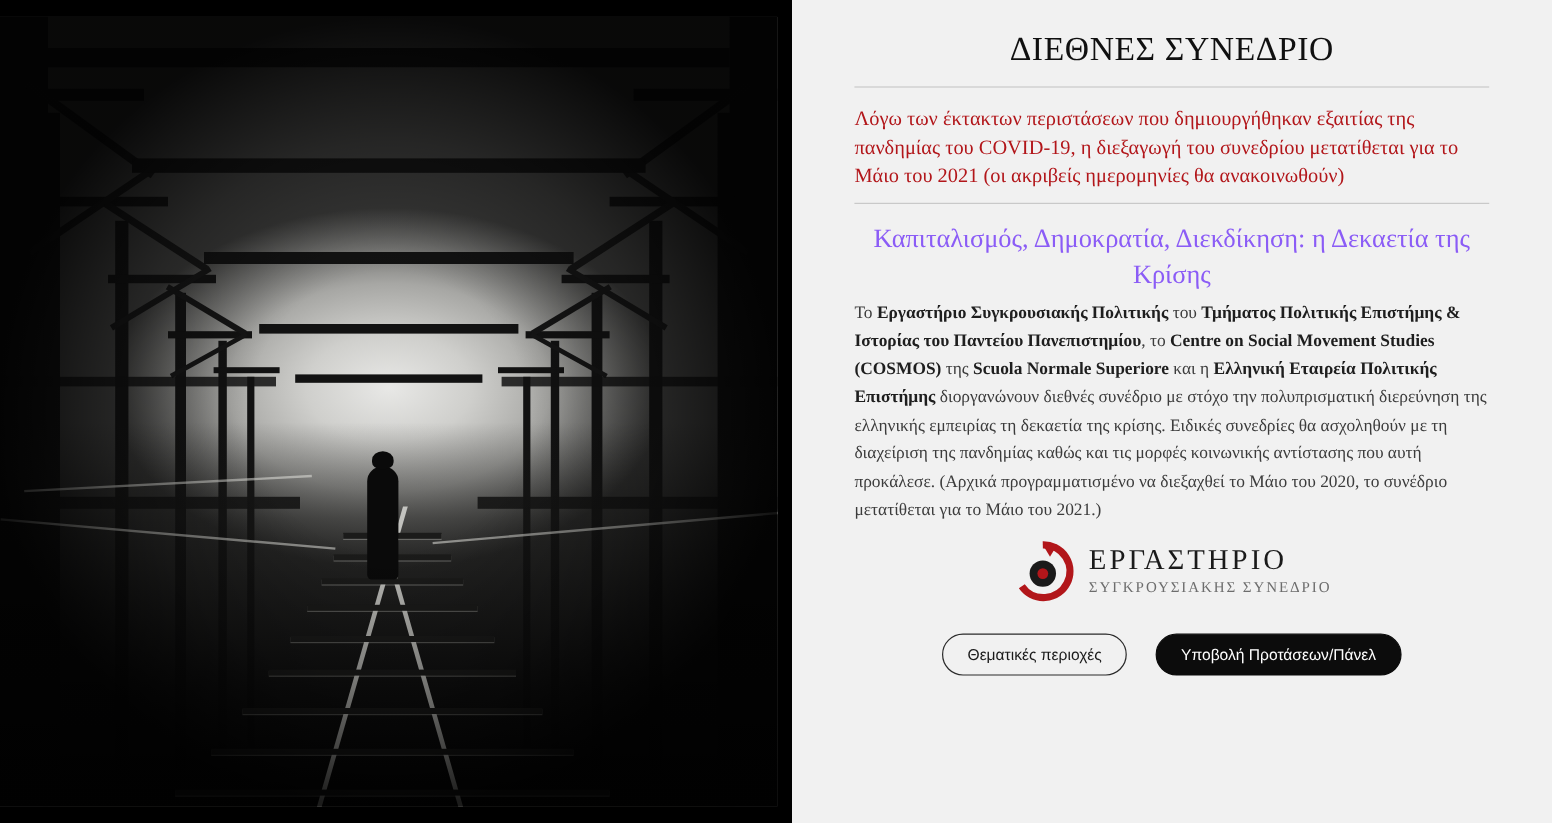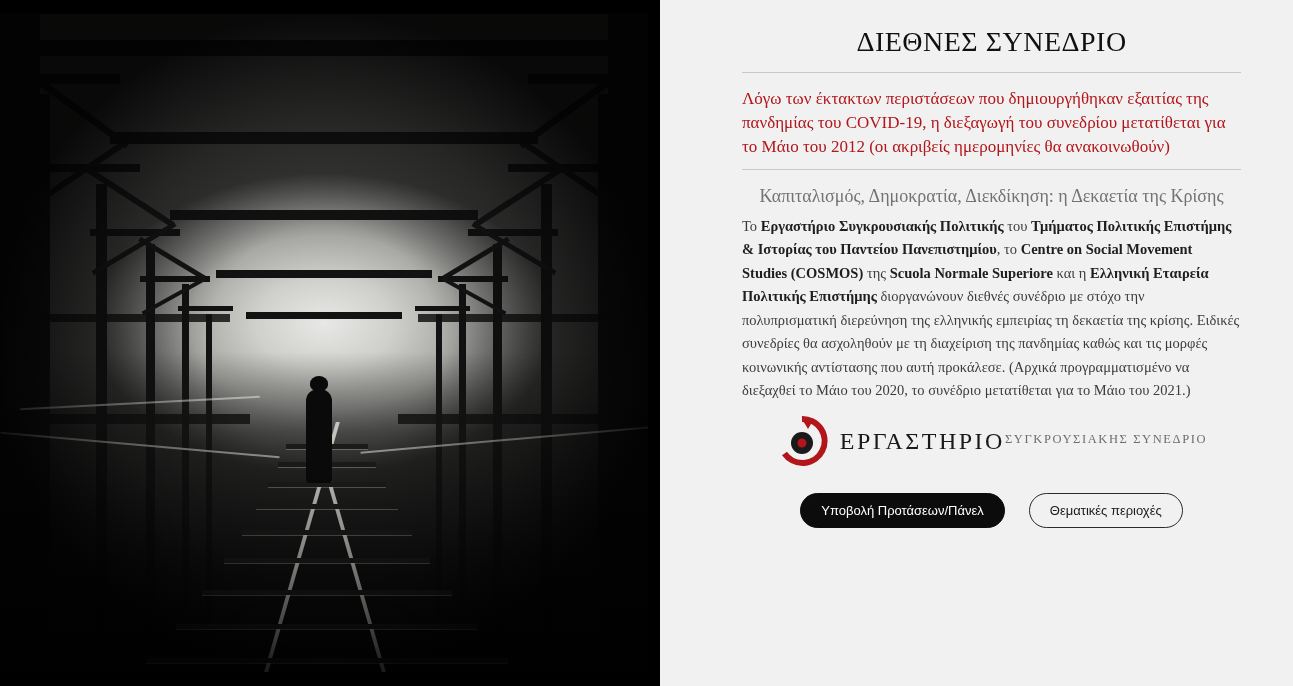--- a/index.html
+++ b/index.html
@@ -123,21 +123,21 @@
   }
   .doc-card {
     width: 633px;
     height: 686px;
     background: #f1f1f1;
     padding: 0;
     box-sizing: border-box;
     position: relative;
   }
   .doc-inner {
-    padding: 18px 52px 0 82px;
+    padding: 18px 52px 0 52px;
   }
   .doc-title {
     text-align: center;
     font-size: 28px;
     color: #101010;
     letter-spacing: 0.5px;
     margin: 8px 0 14px 0;
     font-weight: normal;
   }
   .rule {
@@ -145,22 +145,22 @@
     border-top: 1px solid #c9c9c9;
     margin: 10px 0 14px 0;
   }
   .notice {
     color: #b2161a;
     font-size: 17px;
     line-height: 1.42;
     margin: 0 0 6px 0;
   }
   .subtitle {
-    color: #737373;
-    font-size: 18px;
+    color: #8b5cf6;
+    font-size: 22px;
     text-align: center;
     line-height: 1.35;
     margin: 10px 0 6px 0;
   }
   .body-text {
     color: #3c3c3c;
     font-size: 14.5px;
     line-height: 1.62;
     margin: 4px 0 0 0;
     text-align: left;
@@ -183,21 +183,21 @@
     margin-top: 12px;
   }
   .logo-mark {
     width: 52px;
     height: 52px;
     position: relative;
     flex: 0 0 52px;
   }
   .logo-text {
     display: flex;
-    flex-direction: row;
+    flex-direction: column;
     line-height: 1;
   }
   .logo-text .l1 {
     font-size: 24px;
     letter-spacing: 2.5px;
     color: #1a1a1a;
   }
   .logo-text .l2 {
     font-size: 12.5px;
     letter-spacing: 1.6px;
@@ -313,21 +313,21 @@
   </div>
 
   <div class="doc-panel">
     <div class="doc-card">
       <div class="doc-inner">
 
         <h1 class="doc-title">ΔΙΕΘΝΕΣ ΣΥΝΕΔΡΙΟ</h1>
 
         <hr class="rule">
 
-        <p class="notice">Λόγω των έκτακτων περιστάσεων που δημιουργήθηκαν εξαιτίας της πανδημίας του COVID-19, η διεξαγωγή του συνεδρίου μετατίθεται για το Μάιο του 2012 (οι ακριβείς ημερομηνίες θα ανακοινωθούν)</p>
+        <p class="notice">Λόγω των έκτακτων περιστάσεων που δημιουργήθηκαν εξαιτίας της πανδημίας του COVID-19, η διεξαγωγή του συνεδρίου μετατίθεται για το Μάιο του 2021 (οι ακριβείς ημερομηνίες θα ανακοινωθούν)</p>
 
         <hr class="rule">
 
         <p class="subtitle">Καπιταλισμός, Δημοκρατία, Διεκδίκηση: η Δεκαετία της Κρίσης</p>
 
         <p class="body-text"><span>Το </span><b>Εργαστήριο Συγκρουσιακής Πολιτικής</b><span> του </span><b>Τμήματος Πολιτικής Επιστήμης &amp; Ιστορίας του Παντείου Πανεπιστημίου</b><span>, το </span><b>Centre on Social Movement Studies (COSMOS)</b><span> της </span><b>Scuola Normale Superiore</b><span> και η </span><b>Ελληνική Εταιρεία Πολιτικής Επιστήμης</b><span> διοργανώνουν διεθνές συνέδριο με στόχο την πολυπρισματική διερεύνηση της ελληνικής εμπειρίας τη δεκαετία της κρίσης. Ειδικές συνεδρίες θα ασχοληθούν με τη διαχείριση της πανδημίας καθώς και τις μορφές κοινωνικής αντίστασης που αυτή προκάλεσε. (Αρχικά προγραμματισμένο να διεξαχθεί το Μάιο του 2020, το συνέδριο μετατίθεται για το Μάιο του 2021.)</span></p>
 
 
         <div class="logo-row">
           <div class="logo-mark">
@@ -338,21 +338,21 @@
               <circle cx="26" cy="28" r="4.5" fill="#b2161a"></circle>
             </svg>
           </div>
           <div class="logo-text">
             <span class="l1">ΕΡΓΑΣΤΗΡΙΟ</span>
             <span class="l2">ΣΥΓΚΡΟΥΣΙΑΚΗΣ ΣΥΝΕΔΡΙΟ</span>
           </div>
         </div>
 
         <div class="buttons-row">
+          <button class="btn btn-outline">Θεματικές περιοχές</button>
           <button class="btn btn-solid">Υποβολή Προτάσεων/Πάνελ</button>
-          <button class="btn btn-outline">Θεματικές περιοχές</button>
         </div>
 
       </div>
     </div>
   </div>
 
 </div>
 
 </body></html>

